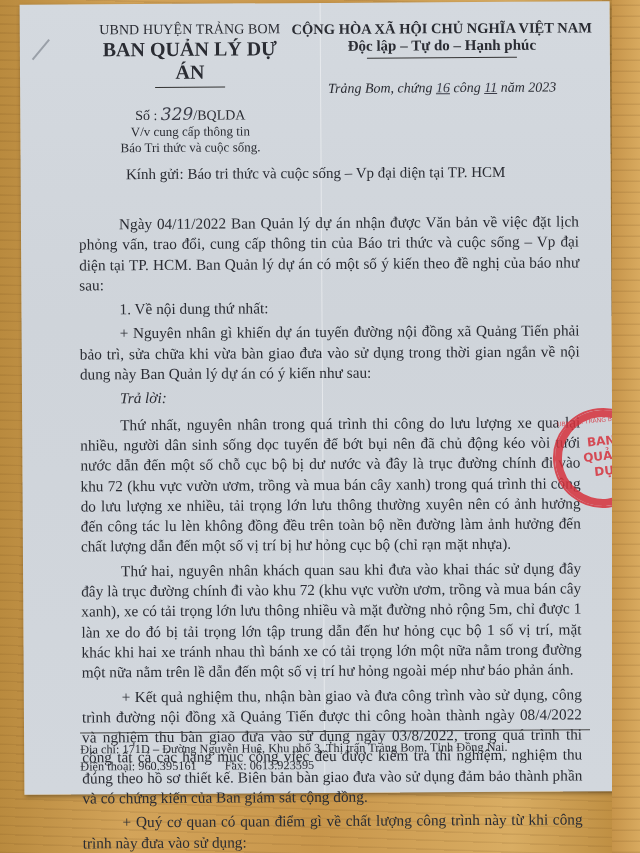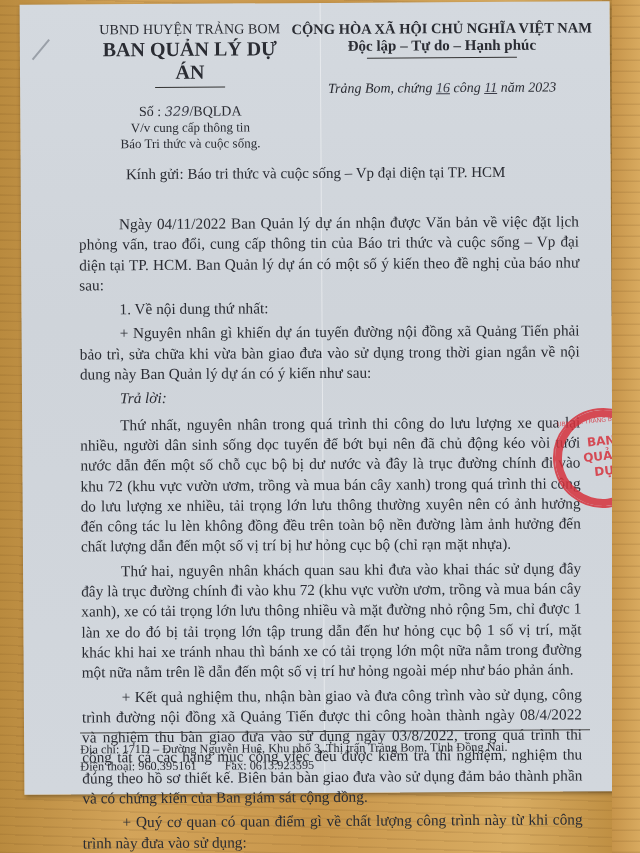--- a/index.html
+++ b/index.html
@@ -24,21 +24,21 @@
 
   .hdr-left { position:absolute; left:70px; top:18px; width:200px; text-align:center; }
   .hdr-right { position:absolute; left:262px; top:18px; width:320px; text-align:center; }
   .org1 { font-size:14px; letter-spacing:0.1px; }
   .org2 { font-size:20px; font-weight:bold; display:inline-block; }
   .uline { width:70px; height:1px; background:#333; margin:3px auto 0; }
   .nat1 { font-size:14.5px; font-weight:bold; }
   .nat2 { font-size:15px; font-weight:bold; }
   .uline2 { width:150px; height:1px; background:#333; margin:3px auto 0; }
   .so { margin-top:16px; font-size:14px; }
-  .so .hand { font-style:italic; font-family:"DejaVu Serif", serif; font-size:13px; color:#3a3c48; }
+  .so .hand { font-style:italic; font-family:"DejaVu Serif", serif; font-size:17px; color:#3a3c48; }
   .subj { font-size:13px; line-height:16px; }
   .date { margin-top:22px; font-size:14px; font-style:italic; }
   .date .hand { font-size:14px; text-decoration:underline; color:#3a3c48; }
 
   .kinhgui { position:absolute; left:0; right:0; top:162px; text-align:center; font-size:15px; }
 
   .body { position:absolute; left:58px; top:210px; width:500px; font-size:15.3px; line-height:20.3px; text-align:justify; }
   .body p { margin:0 0 4px 0; }
   .ind { text-indent:40px; }
   .answer { font-style:italic; text-indent:40px; margin:4px 0 6px 0 !important; }

